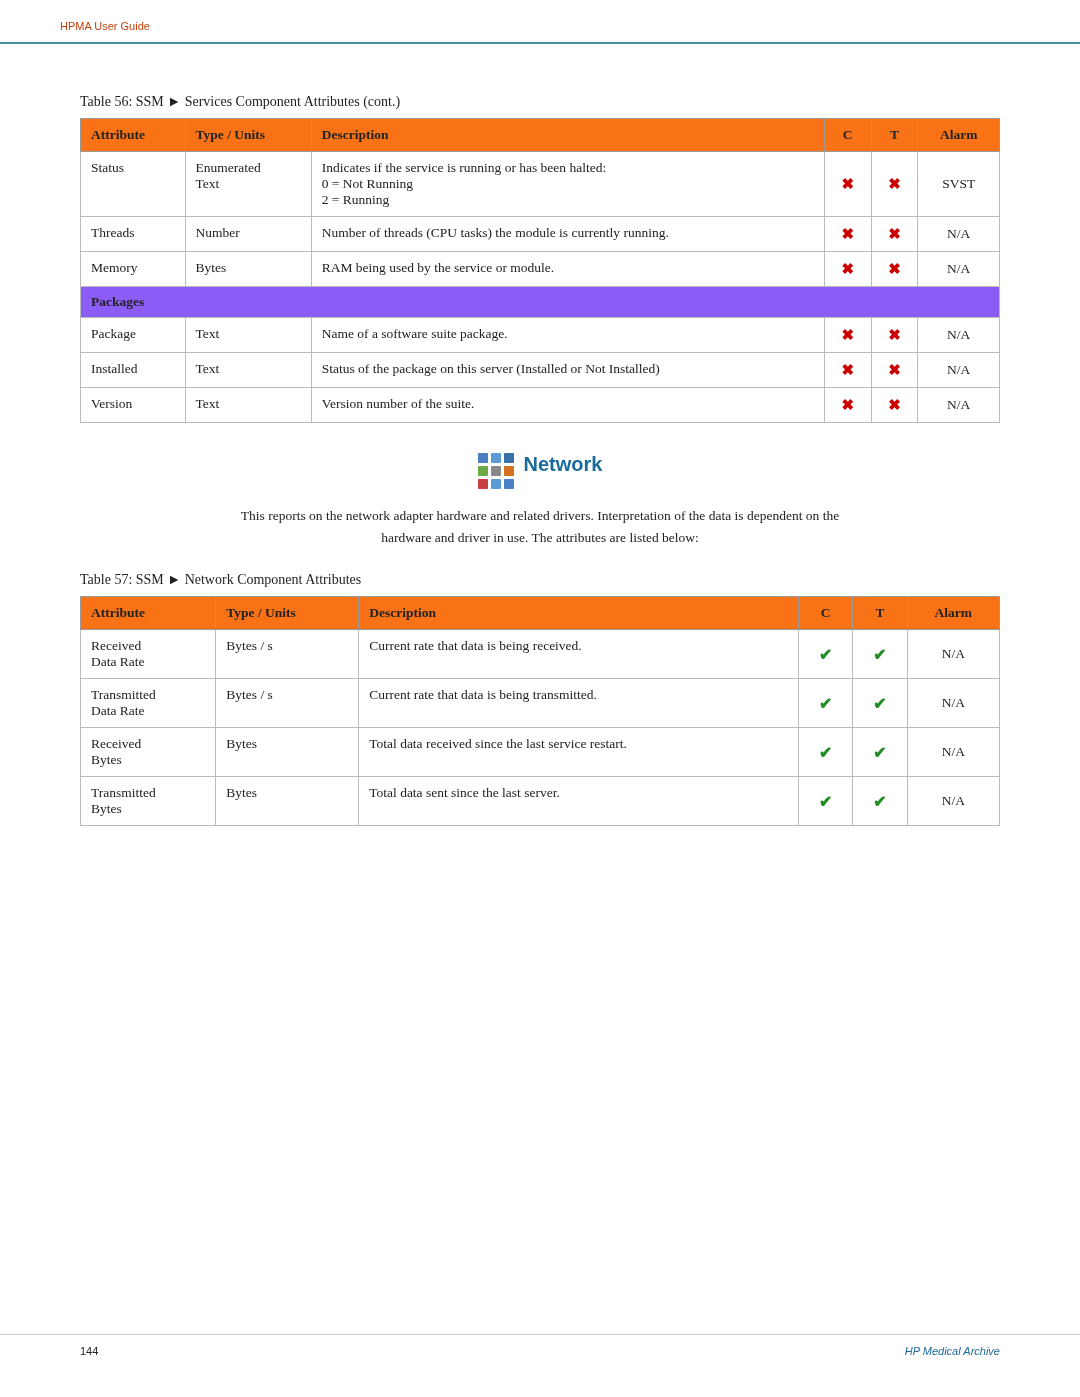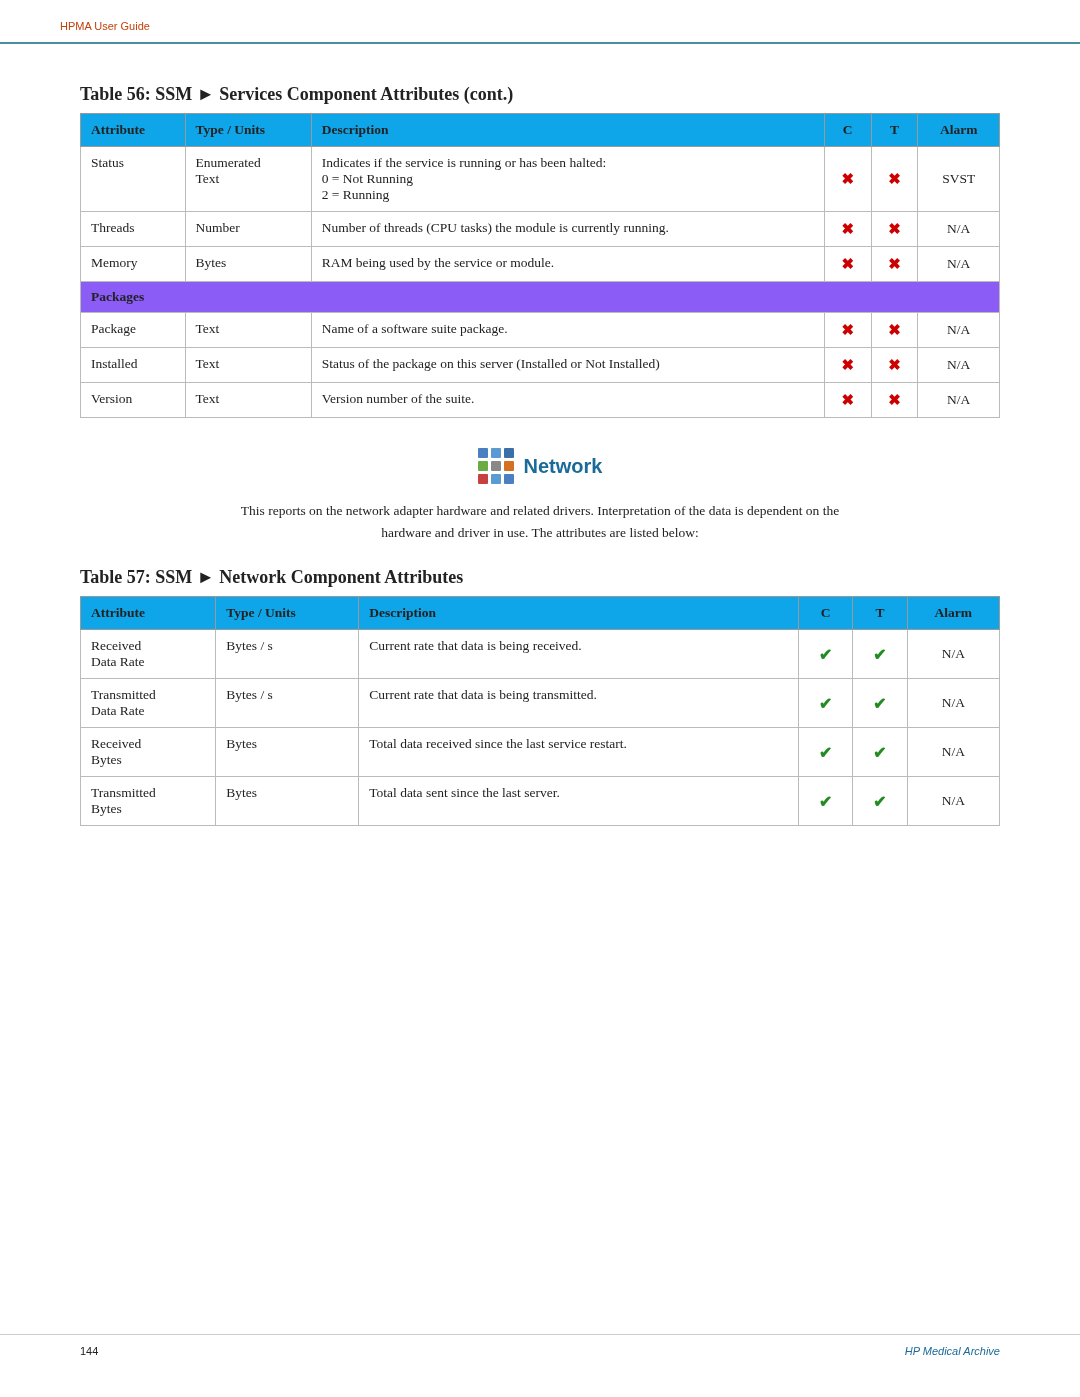--- a/index.html
+++ b/index.html
@@ -22,34 +22,34 @@
       text-decoration: none;
       font-size: 11px;
       font-family: Arial, sans-serif;
     }
 
     .content {
       padding: 30px 80px 80px 80px;
     }
 
     .table-title {
-      font-weight: bold;
-      font-size: 18px;
+      font-weight: normal;
+      font-size: 14px;
       margin-bottom: 8px;
-      margin-top: 10px;
+      margin-top: 20px;
     }
 
     table {
       width: 100%;
       border-collapse: collapse;
       margin-bottom: 30px;
       font-size: 13.5px;
     }
     table th {
-      background: #0ea5e9;
+      background: #f97316;
       font-weight: bold;
       padding: 8px 10px;
       border: 1px solid #999;
       text-align: left;
     }
     table th.center {
       text-align: center;
     }
     table td {
       padding: 8px 10px;
@@ -72,21 +72,20 @@
       font-size: 15px;
     }
     .check-mark {
       color: #228B22;
       font-weight: bold;
       font-size: 16px;
     }
 
     .network-heading {
       display: flex;
-      align-items: center;
       justify-content: center;
       gap: 10px;
       margin: 10px 0 16px 0;
     }
     .network-heading-text {
       font-size: 20px;
       font-weight: bold;
       color: #1a6a9a;
       font-family: Arial, sans-serif;
     }

